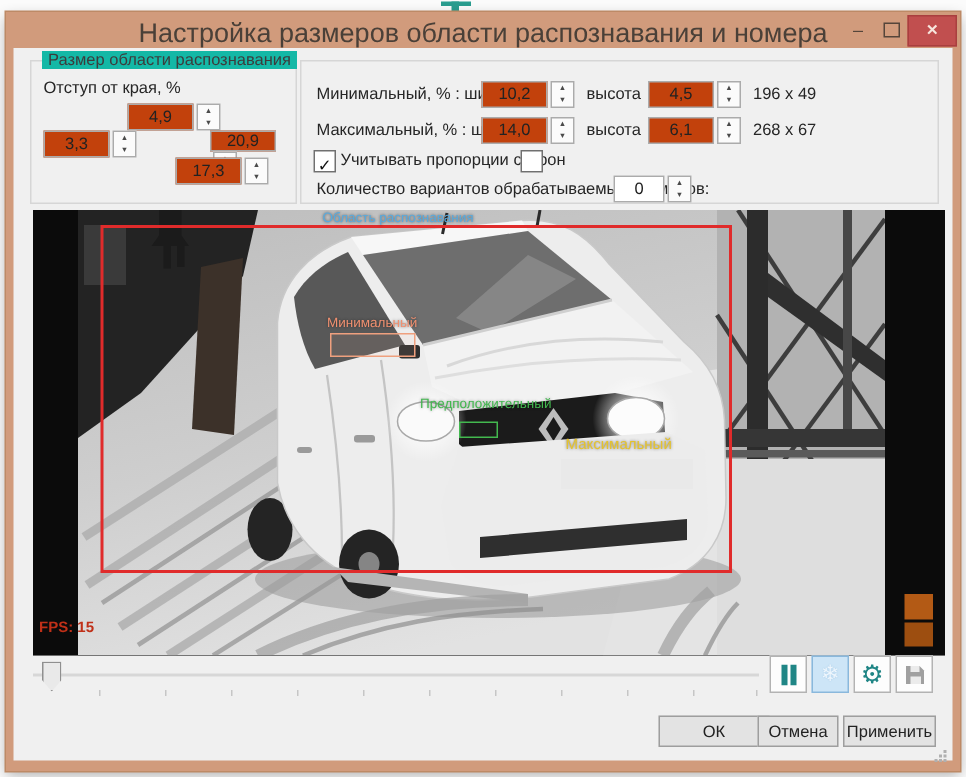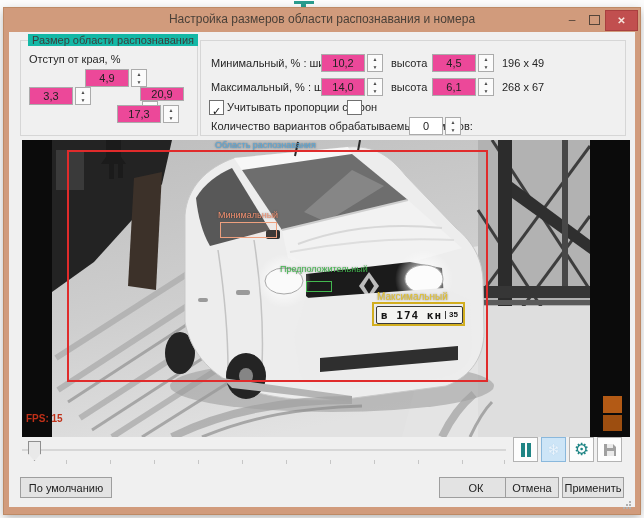--- a/index.html
+++ b/index.html
@@ -12,21 +12,21 @@
   .artifact .a1 { position:absolute; left:2px; top:1px; width:20px; height:3px; background:#2a9d8f; }
   .artifact .a2 { position:absolute; left:9px; top:1px; width:5px; height:7px; background:#2a9d8f; }
 
   .window {
     position:absolute; left:4px; top:8px; width:636px; height:506px;
     background:#d19b7c; box-shadow:0 0 0 1px #bd8a66, 0 3px 9px rgba(0,0,0,.3);
   }
   .titlebar { position:absolute; left:0; top:0; right:0; height:24px; }
   .title {
     position:absolute; left:0; right:0; top:4px; text-align:center;
-    font-size:12px; color:#4a4038;
+    font-size:18px; color:#4a4038;
   }
   .win-controls { position:absolute; right:2px; top:2px; height:20px; display:flex; align-items:center; }
   .win-btn { display:flex; align-items:center; justify-content:center; cursor:default; }
   .win-btn.minb { width:22px; height:19px; color:#55453a; font-size:12px; }
   .win-btn.minb::before { content:"–"; }
   .win-btn.maxb { width:22px; height:19px; }
   .max-glyph { display:inline-block; width:9px; height:8px; border:1px solid #55453a; background:transparent; }
   .win-btn.closeb { width:31px; height:19px; background:#c14f4f; border:1px solid #a93f3f; }
   .win-btn.closeb::before { content:"✕"; color:#f7e6de; font-size:10px; font-weight:bold; }
 
@@ -35,21 +35,21 @@
   
   .gb { position:absolute; border:1px solid #d6d6d6; }
   .gb-title { position:absolute; top:-7px; left:7px; background:#14b8a6; padding:0 4px; font-size:11px; color:#3c3c3c; white-space:nowrap; }
   .gb-left  { left:11px; top:8px; width:176px; height:94px; }
   .gb-right { left:191px; top:8px; width:424px; height:94px; }
 
   .lbl { position:absolute; font-size:11px; color:#262626; white-space:nowrap; }
 
   .spin { position:absolute; display:flex; height:18px; }
   .spin-field {
-    width:42px; height:16px; border:1px solid #ababab; background:#ec4899;
+    width:42px; height:16px; border:1px solid #ababab; background:#c2410c;
     font-size:11px; color:#222; display:flex; align-items:center; justify-content:center;
   }
   .spin-field.white { background:#ffffff; width:32px; }
   .spin-arrows { width:14px; height:16px; border:1px solid #ababab; margin-left:2px; background:#fbfbfb; display:flex; flex-direction:column; }
   .spin-arrows i { flex:1; font-style:normal; font-size:5px; color:#4a4a4a; text-align:center; line-height:8px; }
   .spin-arrows i.up::before { content:"▲"; }
   .spin-arrows i.dn::before { content:"▼"; }
 
   .checkbox { position:absolute; width:13px; height:13px; border:1px solid#707070; background:#fff; text-align:center; }
   .checkbox.checked::before { content:"✓"; font-size:11px; line-height:12px; color:#111; }
@@ -314,26 +314,20 @@
         </g>
       </svg>
 
       <div class="ovl red-rect"></div>
       <div class="ovl lbl-area">Область распознавания</div>
       <div class="ovl lbl-min">Минимальный</div>
       <div class="ovl rect-min"></div>
       <div class="ovl lbl-est">Предположительный</div>
       <div class="ovl rect-est"></div>
       <div class="ovl lbl-max">Максимальный</div>
-      <div class="ovl rect-max">
-        <div class="plate">
-          <span class="plate-main">в 174 кн</span>
-          <span class="plate-region">35</span>
-        </div>
-      </div>
       <div class="ovl fps">FPS: 15</div>
       <div class="ovl sq1"></div>
       <div class="ovl sq2"></div>
     </div>
 
     <div class="slider-track"></div>
     <div class="slider-thumb"></div>
     <div class="tick" style="left:57px;"></div>
     <div class="tick" style="left:101px;"></div>
     <div class="tick" style="left:145px;"></div>
@@ -359,21 +353,20 @@
       <span class="gear-glyph"></span>
     </div>
     <div class="tool-btn" style="left:588px;">
       <svg width="14" height="14">
         <path d="M1,1 h9 l3,3 v9 h-12 z" fill="#a0a0a0"></path>
         <rect x="4" y="8" width="7" height="5" fill="#ebebeb"></rect>
         <rect x="4" y="1" width="6" height="4" fill="#ebebeb"></rect>
       </svg>
     </div>
 
-    <button class="push-btn" style="left:11px; width:92px;">По умолчанию</button>
     <button class="push-btn" style="left:430px; width:74px;">ОК</button>
     <button class="push-btn" style="left:496px; width:54px;">Отмена</button>
     <button class="push-btn" style="left:553px; width:62px;">Применить</button>
 
     <div class="grip">
       <svg width="10" height="10">
         <rect x="7" y="1" width="2" height="2" fill="#b0b0b0"></rect>
         <rect x="4" y="4" width="2" height="2" fill="#b0b0b0"></rect>
         <rect x="7" y="4" width="2" height="2" fill="#b0b0b0"></rect>
         <rect x="1" y="7" width="2" height="2" fill="#b0b0b0"></rect>

